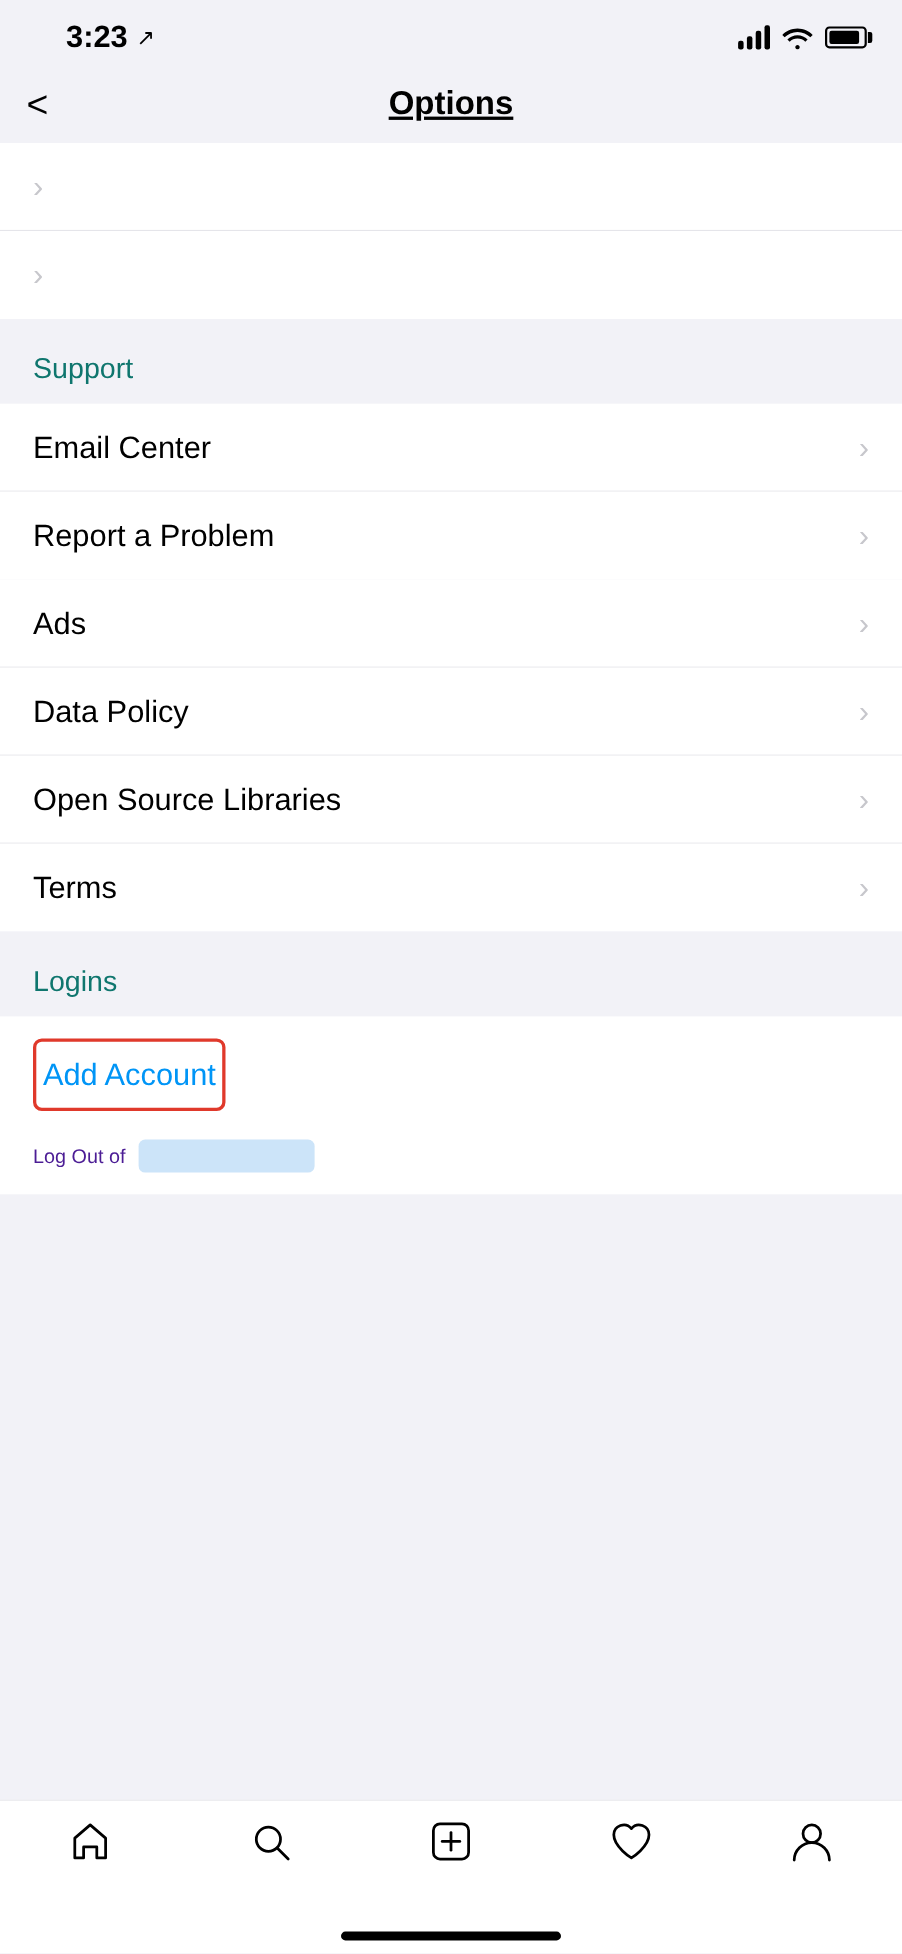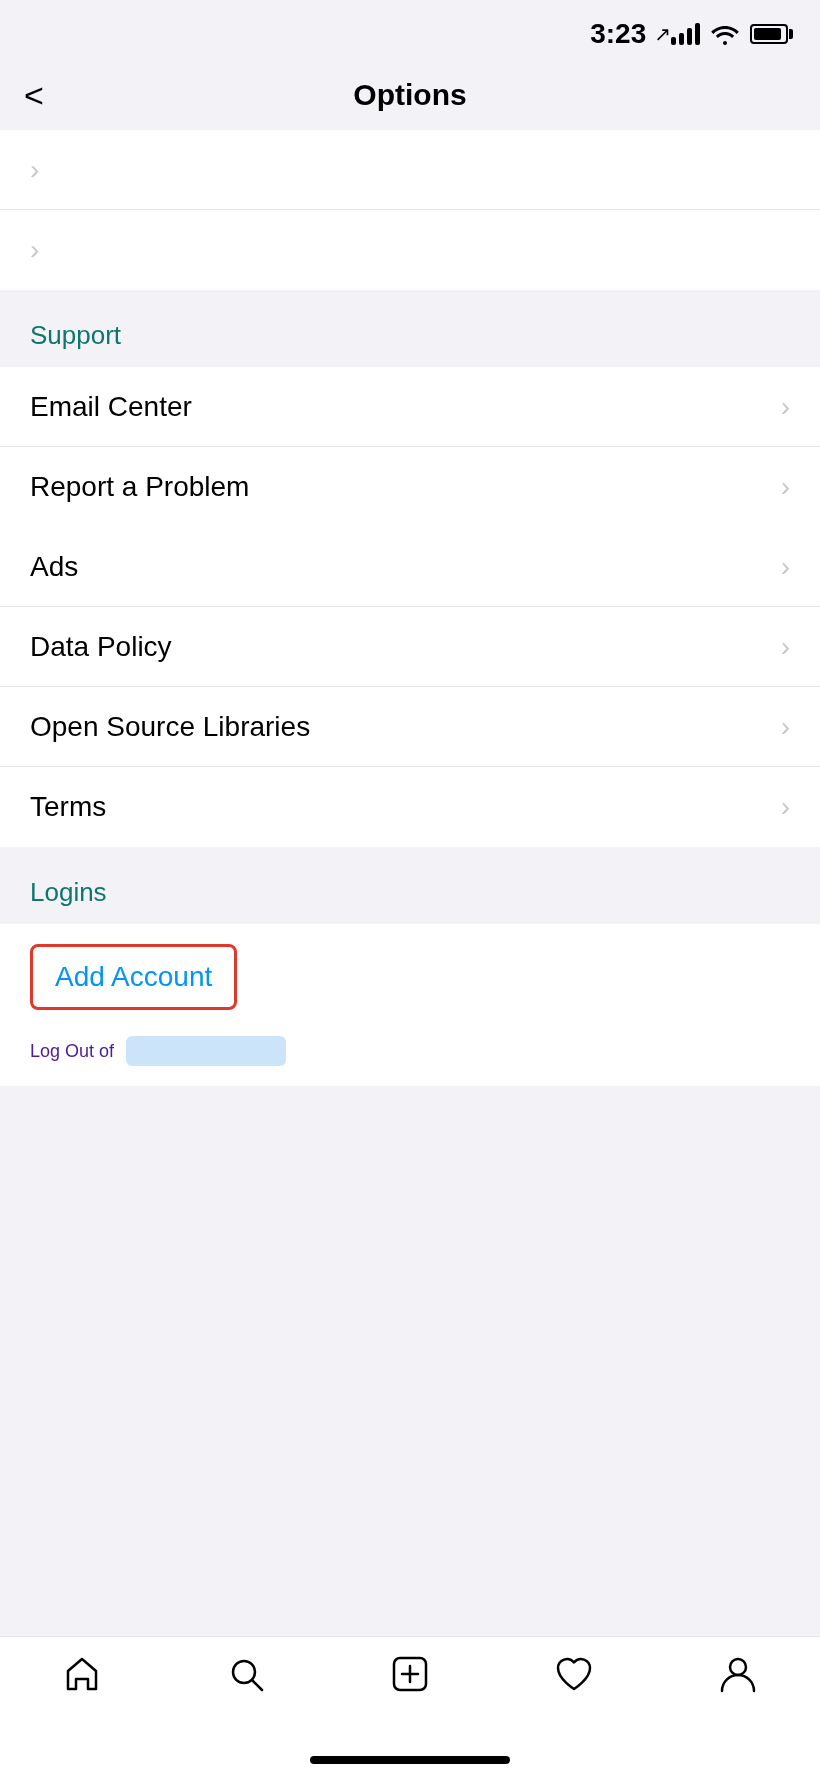--- a/index.html
+++ b/index.html
@@ -10,21 +10,21 @@
       height: 1776px;
       background: #f2f2f7;
       font-family: -apple-system, BlinkMacSystemFont, 'San Francisco', 'Helvetica Neue', sans-serif;
       overflow: hidden;
       position: relative;
     }
 
     
     .status-bar {
       display: flex;
-      justify-content: flex-end;
+      justify-content: space-between;
       align-items: center;
       padding: 16px 32px 8px 32px;
       background: #f2f2f7;
       height: 60px;
       margin-left: 28px;
     }
 
     .status-time {
       font-size: 28px;
       font-weight: 600;
@@ -100,20 +100,21 @@
       font-size: 34px;
       color: #000;
       font-weight: 300;
       cursor: pointer;
     }
 
     .nav-title {
       font-size: 30px;
       font-weight: 700;
       color: #000;
+      text-decoration: underline;
     }
 
     
     .section-header {
       padding: 30px 30px 16px 30px;
       background: #f2f2f7;
     }
 
     .section-header-text {
       font-size: 26px;
@@ -156,21 +157,21 @@
       background: #fff;
       padding: 20px 30px;
     }
 
     .add-account-btn {
       display: inline-block;
       font-size: 28px;
       color: #0095f6;
       cursor: pointer;
       border: 3px solid #e0392b;
-      padding: 14px 22px;
+      padding: 14px 6px;
       border-radius: 8px;
       margin-bottom: 16px;
     }
 
     .log-out-btn {
       display: block;
       font-size: 18px;
       color: #4c1d95;
       cursor: pointer;
       margin-top: 10px;

